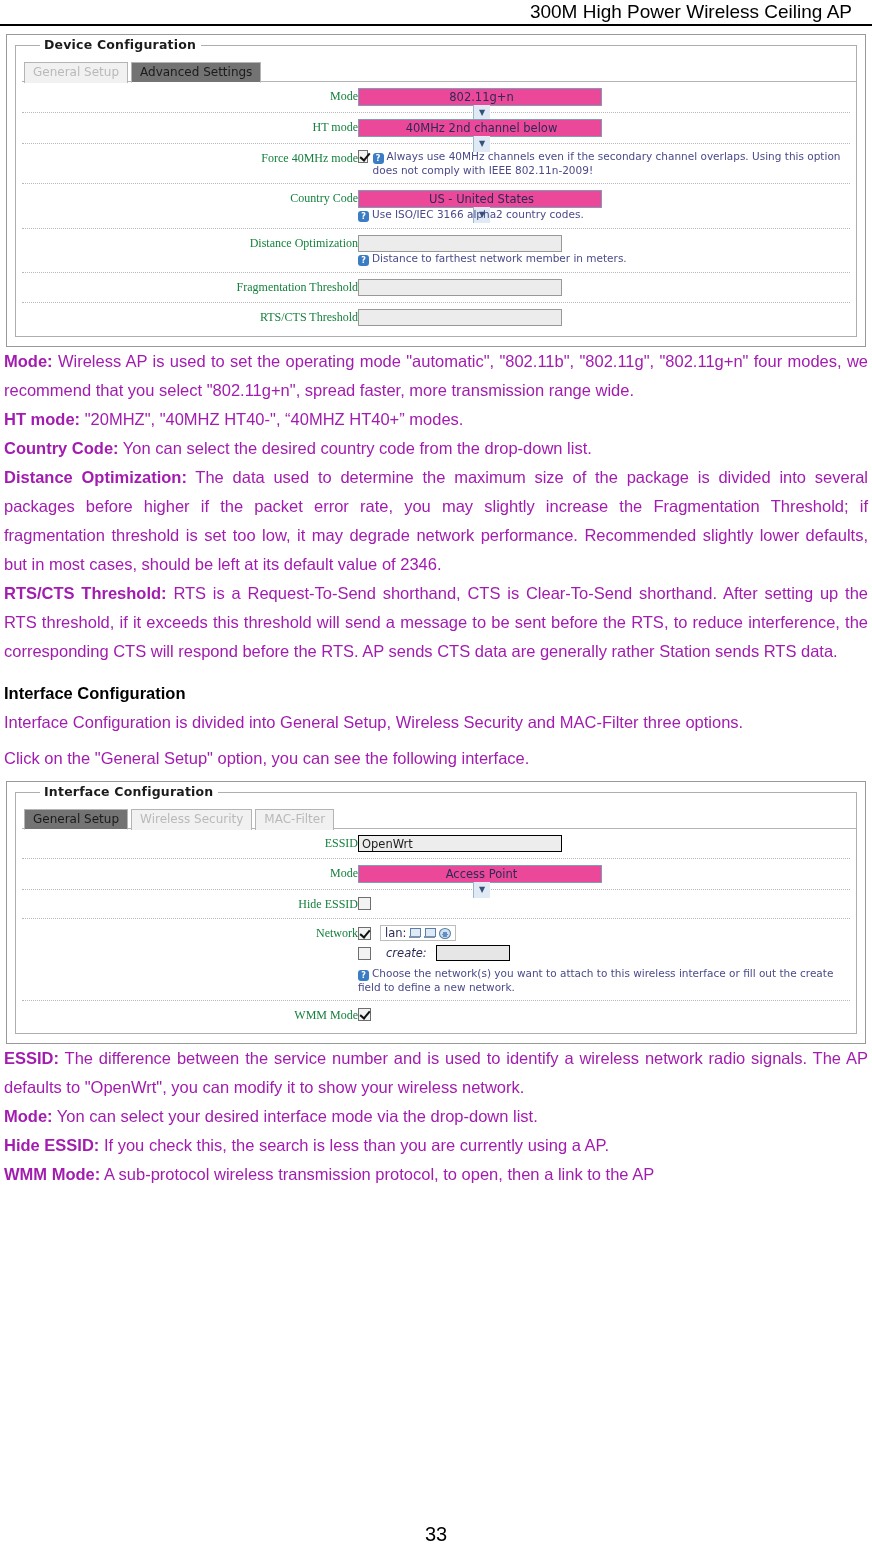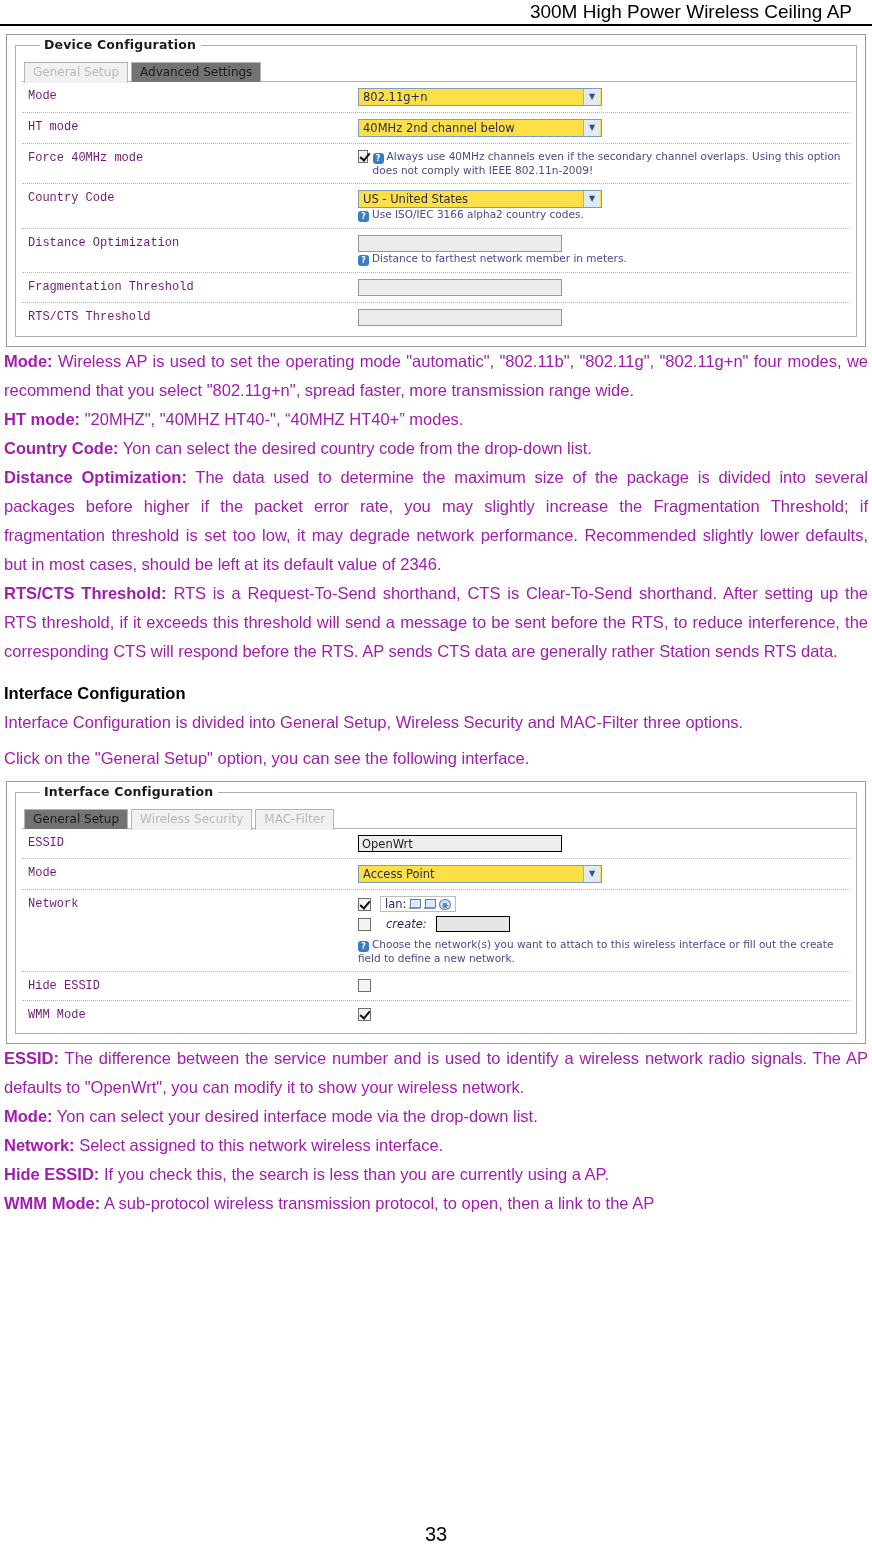--- a/index.html
+++ b/index.html
@@ -90,47 +90,49 @@
     align-items: flex-start;
     border-bottom: 1px dotted #b8b8b8;
     padding: 6px 0 6px 0;
     min-height: 27px;
   }
   .row.last { border-bottom: none; }
   .row-label {
     width: 336px;
     flex: 0 0 336px;
     font-size: 12px;
-    font-family: Liberation Mono, monospace;
-    color: #701a75;
+    font-family: Liberation Serif, serif;
+    color: #15803d;
     padding-left: 6px;
     line-height: 16px;
+    text-align: right;
   }
   .row-field {
     flex: 1 1 auto;
     display: block;
     font-size: 11px;
     font-family: "DejaVu Sans", sans-serif;
     color: #3a3a6e;
   }
 
   
   .select {
     display: inline-flex;
     align-items: center;
     justify-content: space-between;
     width: 244px;
     height: 18px;
     border: 1px solid #7f9db9;
-    background: #fde047;
+    background: #ec4899;
     font-size: 11.5px;
     color: #2b2b55;
     padding: 0 1px 0 4px;
     line-height: 16px;
     vertical-align: middle;
+    flex-direction: column;
   }
   .select .caret {
     width: 17px;
     height: 16px;
     background: #dfeaf5;
     border-left: 1px solid #9cb6cd;
     display: flex;
     align-items: center;
     justify-content: center;
     color: #35517a;
@@ -362,20 +364,27 @@
         </div>
       </div>
 
       <div class="row">
         <div class="row-label">Mode</div>
         <div class="row-field">
           <span class="select">
             <span>Access Point</span>
             <span class="caret">▼</span>
           </span>
+        </div>
+      </div>
+
+      <div class="row">
+        <div class="row-label">Hide ESSID</div>
+        <div class="row-field">
+          <span class="checkbox"></span>
         </div>
       </div>
 
       <div class="row">
         <div class="row-label">Network</div>
         <div class="row-field">
           <div class="netline">
             <span class="checkbox checked"></span>
             <span class="netbox">
               <span>lan:</span>
@@ -386,39 +395,31 @@
           </div>
           <div class="createline">
             <span class="checkbox"></span>
             <span class="create-lbl">create:</span>
             <span class="textinput small"></span>
           </div>
           <span class="hint" style="margin-top:6px;"><span class="qicon">?</span><span class="hint-inline">Choose the network(s) you want to attach to this wireless interface or fill out the create field to define a new network.</span></span>
         </div>
       </div>
 
-      <div class="row">
-        <div class="row-label">Hide ESSID</div>
-        <div class="row-field">
-          <span class="checkbox"></span>
-        </div>
-      </div>
-
       <div class="row last">
         <div class="row-label">WMM Mode</div>
         <div class="row-field">
           <span class="checkbox checked"></span>
         </div>
       </div>
 
     </div>
   </div>
 </div>
 
 <div class="body-copy">
   <p class="para"><b>ESSID:</b><span> The difference between the service number and is used to identify a wireless network radio signals. The AP defaults to "OpenWrt", you can modify it to show your wireless network.</span></p>
   <p class="para nojust"><b>Mode:</b><span> Yon can select your desired interface mode via the drop-down list.</span></p>
-  <p class="para nojust"><b>Network:</b><span> Select assigned to this network wireless interface.</span></p>
   <p class="para nojust"><b>Hide ESSID:</b><span> If you check this, the search is less than you are currently using a AP.</span></p>
   <p class="para nojust"><b>WMM Mode:</b><span> A sub-protocol wireless transmission protocol, to open, then a link to the AP</span></p>
 </div>
 
 <div class="footer-page">33</div>
 
 </body></html>

